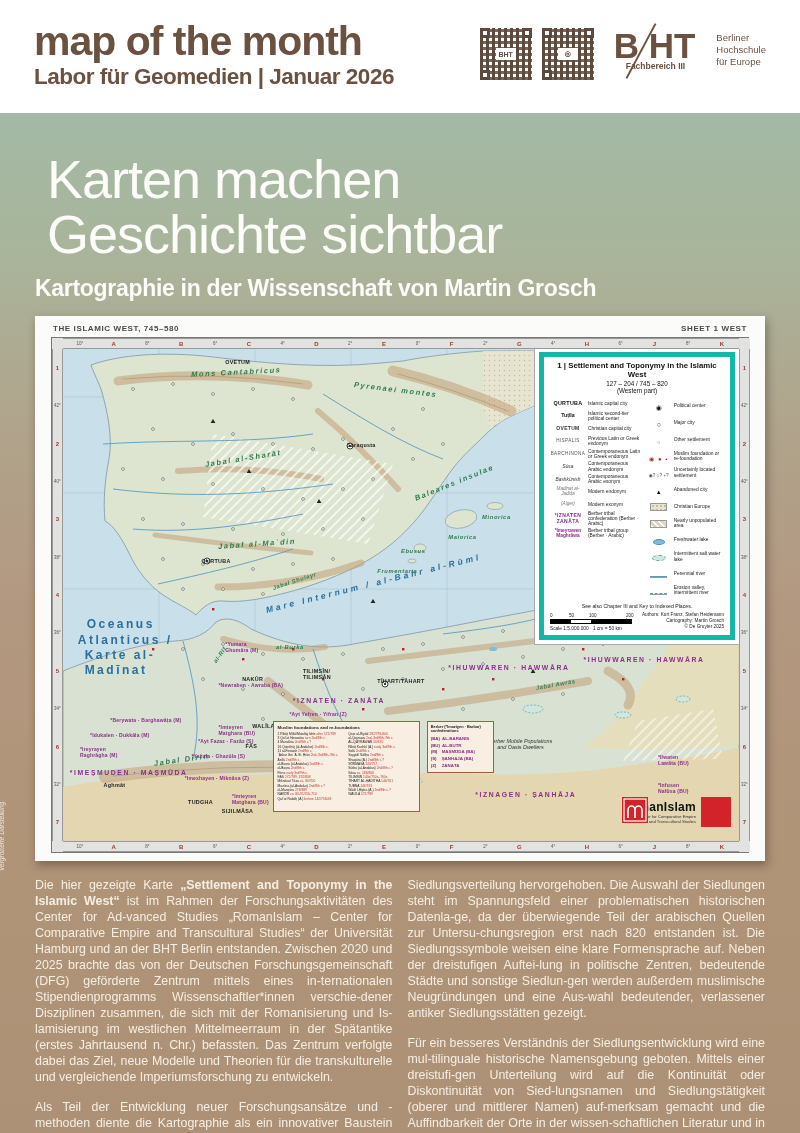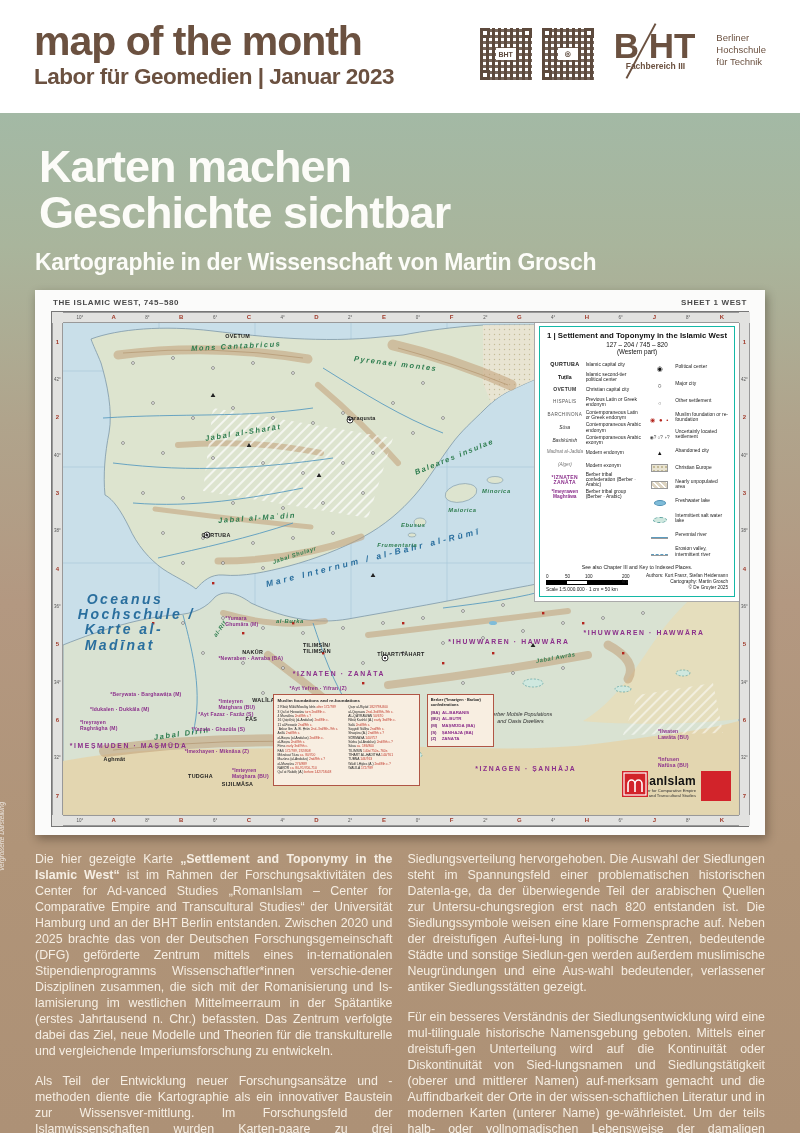--- a/index.html
+++ b/index.html
@@ -24,52 +24,52 @@
   .bht-slash{position:absolute;left:30px;top:-8px;width:2px;height:62px;background:#6b5140;transform:rotate(28deg)}
   .bht-dept{font-size:8.5px;font-weight:bold;color:#6b5140;margin-top:-2px;padding-left:12px}
   .bht-name{font-size:9.5px;color:#6b5140;line-height:1.25;margin-top:4px}
 
   
   .bg{position:absolute;top:113px;left:0;right:0;bottom:0;
       background:linear-gradient(180deg,#a3b9a5 0%,#a9b59c 13%,#b0a48c 30%,#b39881 48%,#b09478 72%,#ad9176 100%)}
 
   
   .hero{padding:27px 35px 0}
-  .hero h1{margin:4px;color:#fcfcf8;font-size:45px;line-height:1.02;font-weight:bold;letter-spacing:-1px}
+  .hero h1{margin:12px;color:#fcfcf8;font-size:54px;line-height:1.02;font-weight:normal;letter-spacing:-1px}
   .hero h2{margin:13px 0 0;color:#fcfcf8;font-size:23px;font-weight:bold;letter-spacing:-.3px}
 
   
   .sheet{position:relative;width:730px;margin:14px auto 0;background:#fbfbfa;box-shadow:2px 4px 9px rgba(40,30,20,.4);padding:6px 16px 8px;box-sizing:border-box}
   .sheet-head{display:flex;justify-content:space-between;align-items:flex-end;padding:2px 2px 4px}
   .sheet-head span{font-size:8px;letter-spacing:.6px;color:#4a4a4a;font-weight:bold}
   .frame{display:grid;grid-template-columns:11px 676px 11px;grid-template-rows:11px 492px 11px;border:1px solid #777}
   .ruler{background:#e2e2e0;display:flex;overflow:hidden}
   .ruler.h{flex-direction:row;border-top:1px solid #999;border-bottom:1px solid #999}
   .ruler.v{flex-direction:column;border-left:1px solid #999;border-right:1px solid #999}
   .ruler .cell{flex:1;display:flex;align-items:center;justify-content:center}
   .ruler .letter{color:#a03a2a;font-weight:bold;font-size:6px}
   .ruler .deg{color:#555;font-size:4.5px}
   .corner{background:#e2e2e0}
 
   .map-inner{position:relative;width:676px;height:492px;background:#c9dfe9;overflow:hidden}
   .map-inner svg{position:absolute;inset:0}
 
   
   .mlbl{position:absolute;transform-origin:0 50%;white-space:pre-line;line-height:1.2;pointer-events:none}
-  .sea{color:#2a6f9e;font-style:italic;font-weight:bold;letter-spacing:2.5px;font-size:14px}
+  .sea{color:#2a6f9e;font-weight:bold;letter-spacing:2.5px;font-size:12px}
   .sea2{color:#2a6f9e;font-style:italic;font-weight:bold;letter-spacing:3px;font-size:8.5px}
   .mount{color:#2e7d4f;font-style:italic;font-weight:bold;letter-spacing:1.6px;font-size:7.5px}
   .mount-sm{color:#2e7d4f;font-style:italic;font-weight:bold;letter-spacing:.6px;font-size:5.8px}
   .tribe{color:#8b2f8b;font-weight:bold;font-size:6.8px;letter-spacing:1.6px}
   .tribe-sm{color:#8b2f8b;font-weight:bold;font-size:5px;letter-spacing:.2px}
   .city{color:#1d1d1d;font-weight:bold;font-size:5.4px;letter-spacing:.3px}
   .note{color:#333;font-style:italic;font-size:5.4px;text-align:center}
 
   
-  .legend{position:absolute;right:4px;top:3px;width:196px;background:#fff;border:1px solid #14b8a6;outline:3px solid #fff;outline-offset:0;
+  .legend{position:absolute;right:4px;top:3px;width:196px;background:#fff;border:5px solid #14b8a6;outline:3px solid #fff;outline-offset:0;
      box-shadow:0 0 0 4px #fff,0 0 0 5px #aaa;padding:5px 6px 4px;box-sizing:border-box;z-index:5}
   .leg-title{font-size:7.8px;font-weight:bold;color:#111;text-align:center;line-height:1.1}
   .leg-dates{font-size:6.3px;color:#111;text-align:center;margin-top:1px}
   .leg-part{font-size:6.3px;color:#111;text-align:center;margin-bottom:3px}
   .leg-cols{display:flex;gap:4px}
   .leg-l{width:54%}.leg-r{width:46%}
   .leg-row{display:flex;align-items:center;min-height:12.6px}
   .leg-row .smp{width:40%;text-align:center;line-height:1.05}
   .leg-row .dsc{width:60%;font-size:4.9px;color:#222;line-height:1.1;padding-left:2px}
   .leg-r .leg-row{min-height:11.5px}
@@ -133,21 +133,21 @@
   .col .b{font-weight:bold}
 </style>
 </head>
 <body>
 
 <div class="page">
 
   <header class="hdr">
     <div>
       <div class="hdr-title">map of the month</div>
-      <div class="hdr-sub">Labor für Geomedien | Januar 2023</div>
+      <div class="hdr-sub">Labor für Geomedien | Januar 2026</div>
     </div>
     <div class="hdr-right">
       <div class="qr">
         <i class="f tl"></i>
           <i class="f tr"></i>
           <i class="f bl"></i>
         <span class="lbl">BHT</span>
       </div>
       <div class="qr">
         <i class="f tl"></i>
@@ -156,21 +156,21 @@
         <span class="lbl">◎</span>
       </div>
       <div class="bht">
         <div class="bht-mark">
           <div class="bht-letters">B HT</div>
           <div class="bht-slash"></div>
           <div class="bht-dept">Fachbereich III</div>
         </div>
         <div class="bht-name" style="white-space:pre-line">Berliner
 Hochschule
-für Technik</div>
+für Europe</div>
       </div>
     </div>
   </header>
 
   <div class="bg">
 
     <section class="hero">
       <h1 style="white-space:pre-line">Karten machen
 Geschichte sichtbar</h1>
       <h2>Kartographie in der Wissenschaft von Martin Grosch</h2>
@@ -415,21 +415,21 @@
               <path d="M186,120 l2.4,4 h-4.8 Z"></path>
                 <path d="M256,150 l2.4,4 h-4.8 Z"></path>
                 <path d="M310,250 l2.4,4 h-4.8 Z"></path>
               <path d="M150,70 l2.4,4 h-4.8 Z"></path>
                 <path d="M470,320 l2.4,4 h-4.8 Z"></path>
             </g>
           </svg>
 
           <div id="map-labels">
               <div class="mlbl sea" style="left: 3.5%; top: 54.5%;">Oceanus</div>
-              <div class="mlbl sea" style="left: 2.2%; top: 57.6%;">Hochschule /</div>
+              <div class="mlbl sea" style="left: 2.2%; top: 57.6%;">Atlanticus /</div>
               <div class="mlbl sea" style="left: 3.2%; top: 60.7%;">Karte al-</div>
               <div class="mlbl sea" style="left: 3.2%; top: 63.8%;">Madīnat</div>
               <div class="mlbl sea2" style="left: 30%; top: 52%; transform: rotate(-14deg);">Mare Internum / al-Bahr al-Rūmī</div>
               <div class="mlbl mount" style="left: 19%; top: 4.3%; transform: rotate(-3deg);">Mons Cantabricus</div>
               <div class="mlbl mount" style="left: 43%; top: 6.3%; transform: rotate(7deg);">Pyrenaei montes</div>
               <div class="mlbl mount" style="left: 21%; top: 22.6%; transform: rotate(-9deg);">Jabal al-Sharāt</div>
               <div class="mlbl mount" style="left: 23%; top: 39.2%; transform: rotate(-4deg);">Jabal al-Maʿdin</div>
               <div class="mlbl mount-sm" style="left: 31%; top: 48%; transform: rotate(-18deg);">Jabal Shulayr</div>
               <div class="mlbl mount-sm" style="left: 22.5%; top: 63%; transform: rotate(-55deg);">al-Rīf</div>
               <div class="mlbl mount-sm" style="left: 31.5%; top: 60%;">al-Burka</div>

